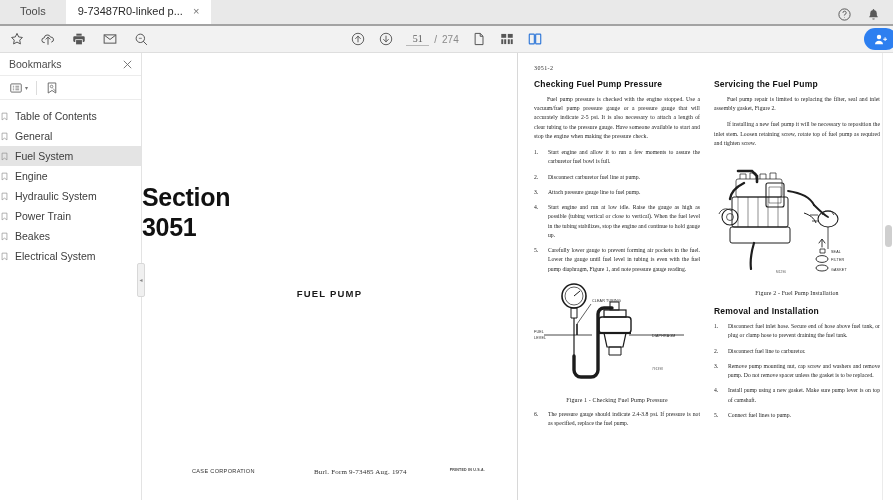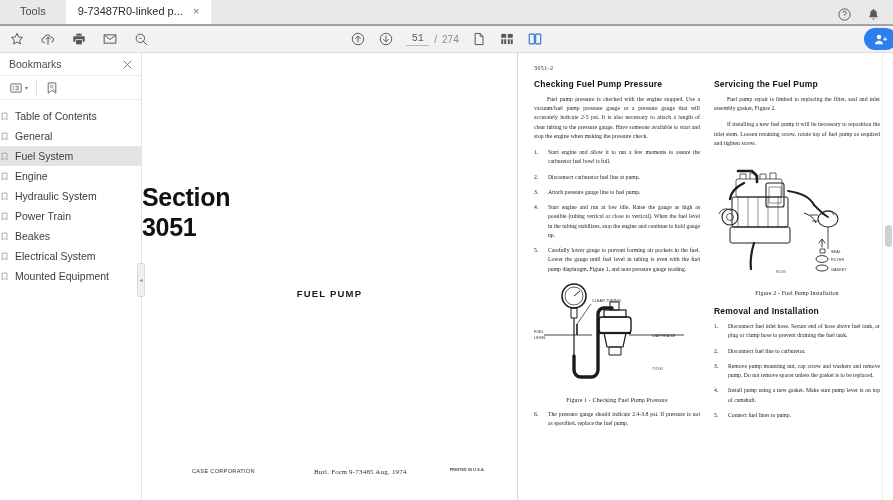--- a/index.html
+++ b/index.html
@@ -39,21 +39,21 @@
     display: flex; align-items: center; justify-content: center; gap: 12px;
     pointer-events: none;
   }
   .tb-center > * { pointer-events: auto; }
   .tbicon { width: 16px; height: 16px; color: #565656; display: block; cursor: pointer; }
   .tbicon.blue { color: #2d76d8; }
   .pagebox { display: flex; align-items: center; gap: 5px; font-size: 10px; color: #6d6d6d; }
   .pageinput {
     width: 23px; height: 14px; border: none; border-bottom: 1px solid #b9b9b9;
     background: transparent; text-align: center; font-size: 10px; color: #5a5a5a;
-    font-family: Liberation Mono, monospace; outline: none;
+    font-family: Liberation Serif, serif; outline: none;
   }
   .pagetotal { font-size: 10px; color: #8a8a8a; }
   .tb-right { margin-left: auto; padding-right: 10px; display: flex; align-items: center; }
   .signin-btn {
     background: #2d7ff0; border-radius: 13px; height: 22px; min-width: 30px;
     display: flex; align-items: center; justify-content: center; padding: 0 9px;
     cursor: pointer; border: none; margin-right: -14px;
   }
   .signin-btn svg { width: 15px; height: 15px; color: #fff; }
 
@@ -309,26 +309,20 @@
           <svg viewBox="0 0 24 24" fill="none" stroke="currentColor" stroke-width="1.8">
               <path d="M5.5 3h13v18l-6.5-4.6L5.5 21z"></path>
             </svg>
           <span>Beakes</span>
         </div>
         <div class="bm">
           <svg viewBox="0 0 24 24" fill="none" stroke="currentColor" stroke-width="1.8">
               <path d="M5.5 3h13v18l-6.5-4.6L5.5 21z"></path>
             </svg>
           <span>Electrical System</span>
-        </div>
-        <div class="bm">
-          <svg viewBox="0 0 24 24" fill="none" stroke="currentColor" stroke-width="1.8">
-              <path d="M5.5 3h13v18l-6.5-4.6L5.5 21z"></path>
-            </svg>
-          <span>Mounted Equipment</span>
         </div>
       </div>
       <div class="sb-handle">
         <span class="arw">◂</span>
       </div>
     </div>
 
     <div class="viewer">
       <div class="pages">
 

